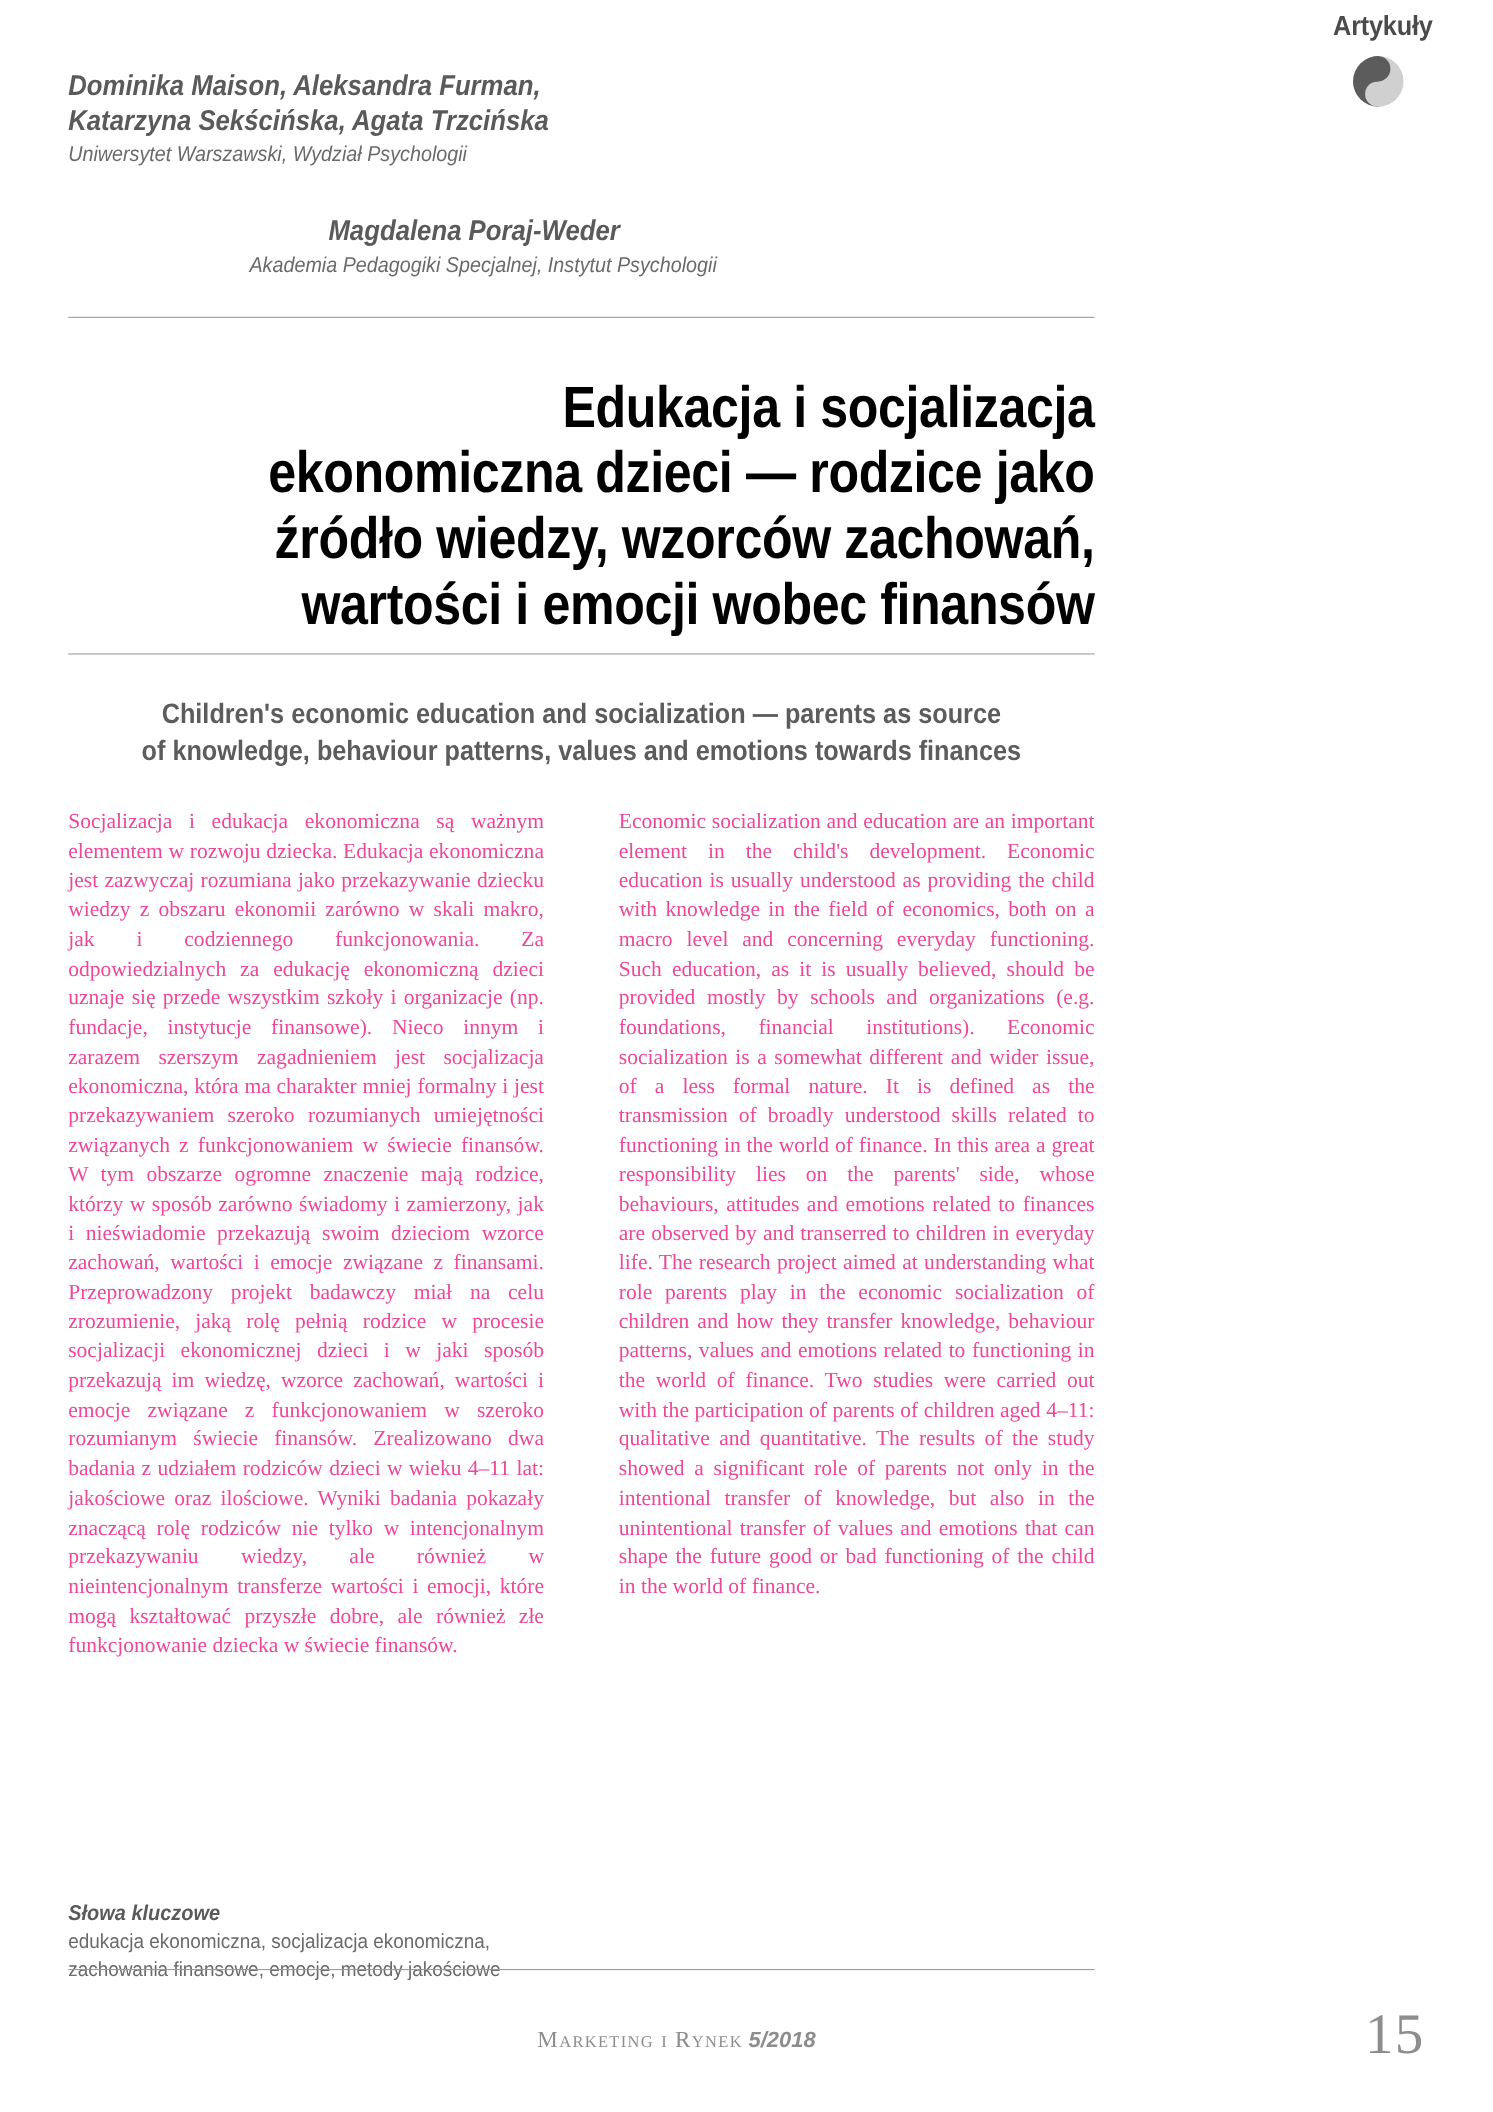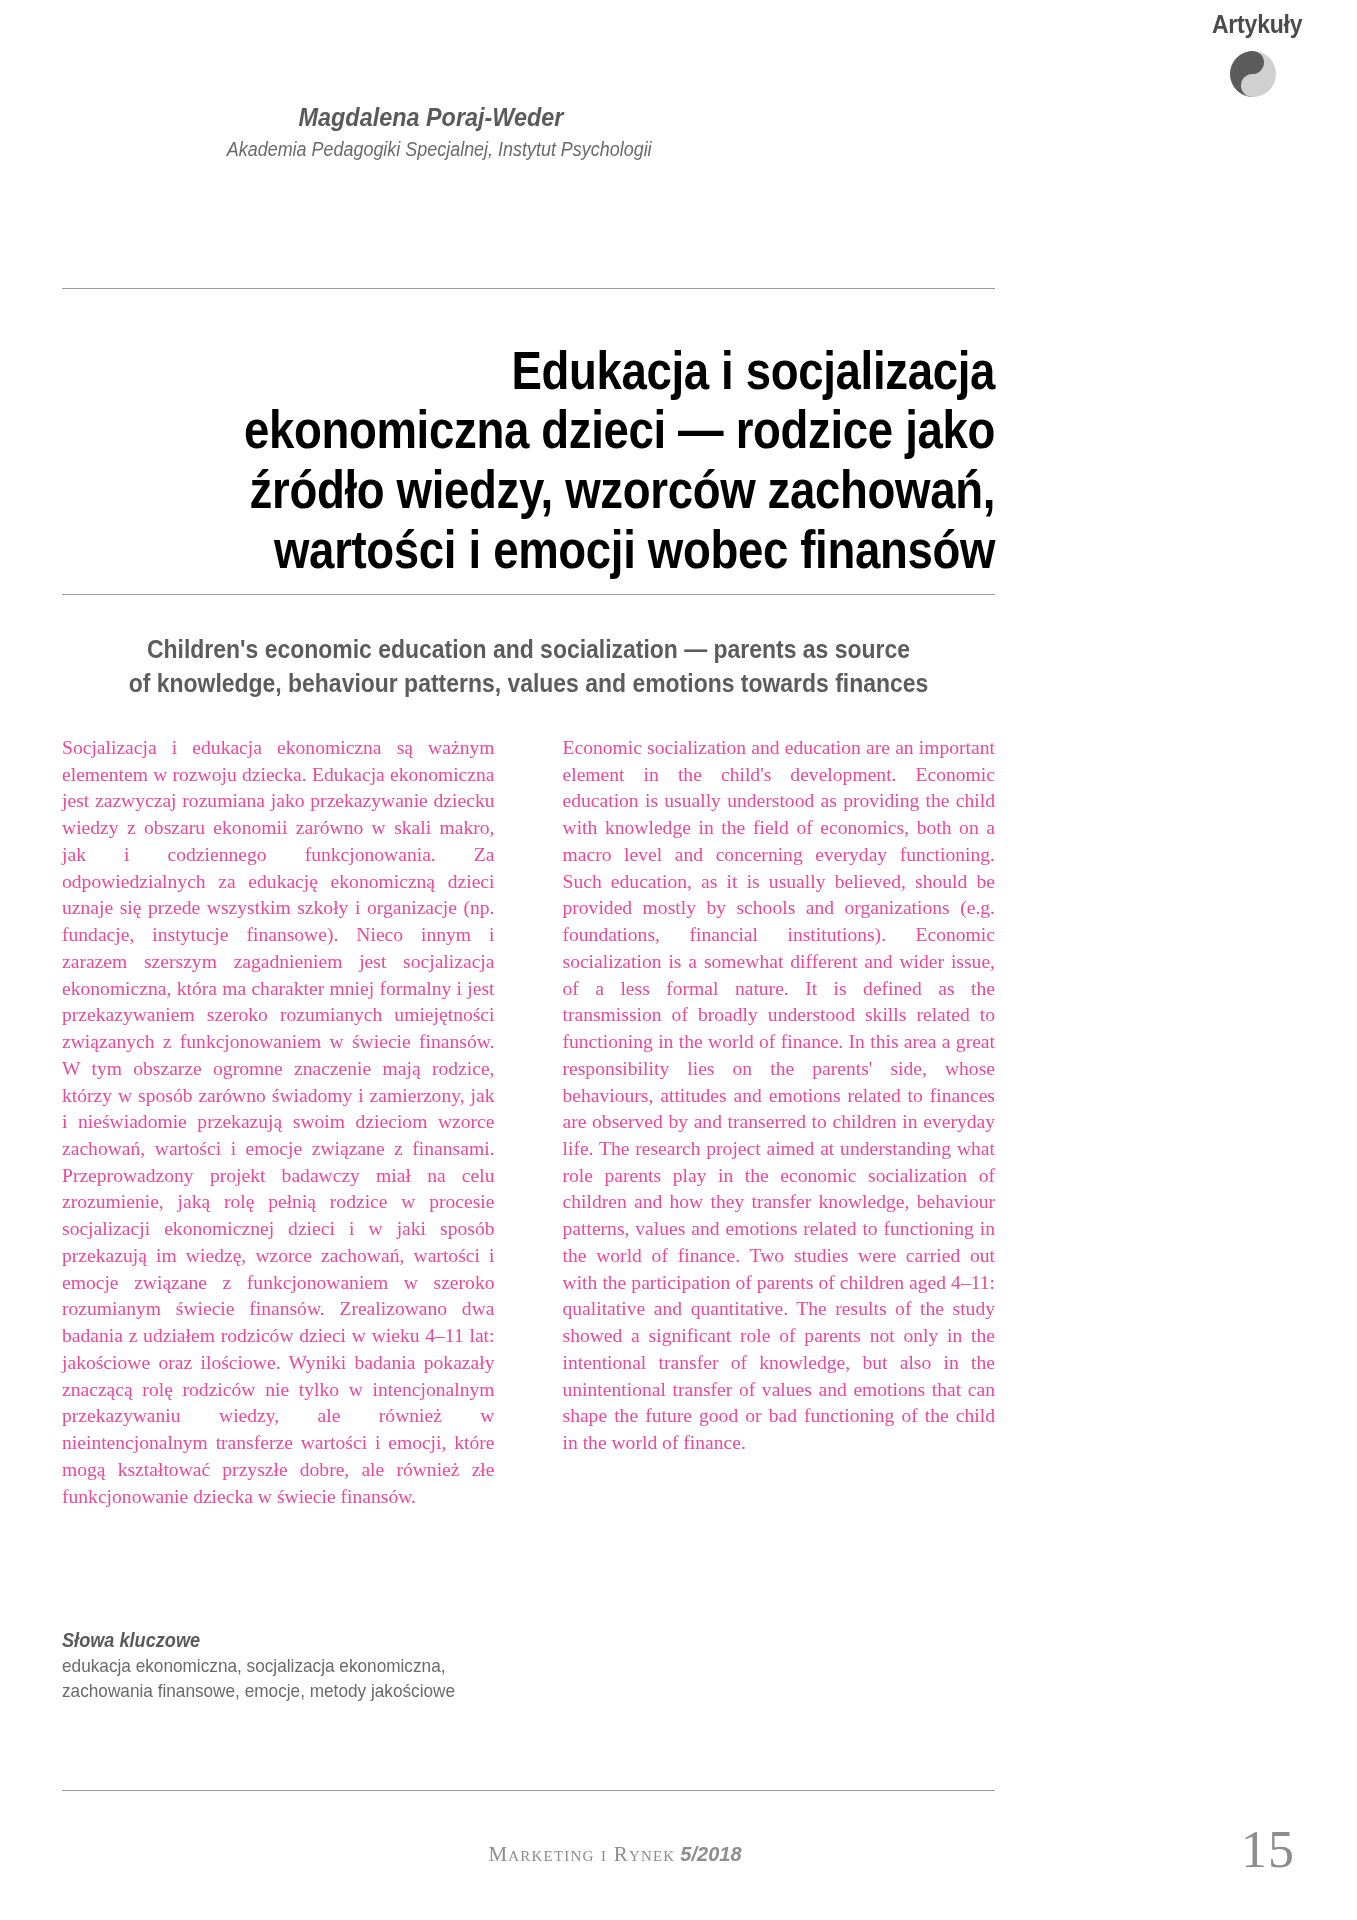--- a/index.html
+++ b/index.html
@@ -169,21 +169,21 @@
     text-align: justify;
     text-justify: inter-word;
     hyphens: manual;
     margin: 0;
   }
 
   
   .keywords-wrap {
     position: absolute;
     left: 62px;
-    top: 1629px;
+    top: 1728px;
     width: 933px;
     display: flex;
     gap: 32px;
   }
   .kw-head {
     font-family: "Liberation Sans", sans-serif;
     font-weight: bold;
     font-style: italic;
     font-size: 19.5px;
     color: #5a5a5a;
@@ -242,20 +242,25 @@
 <div class="page">
 
   <div class="running-head">
     <div class="running-head-label">Artykuły</div>
     <div class="yinyang">
       <div class="lobe"></div>
     </div>
   </div>
 
   <div class="authors-block">
+    <div class="author-group">
+      <div class="author-names">Dominika Maison, Aleksandra Furman,
+Katarzyna Sekścińska, Agata Trzcińska</div>
+      <div class="author-affil">Uniwersytet Warszawski, Wydział Psychologii</div>
+    </div>
     <div class="author-group author-group-2">
       <div class="author-names">Magdalena Poraj-Weder</div>
       <div class="author-affil">Akademia Pedagogiki Specjalnej, Instytut Psychologii</div>
     </div>
   </div>
 
   <div class="rule rule-top"></div>
 
   <h1 class="title-pl">Edukacja i socjalizacja
 ekonomiczna dzieci — rodzice jako

